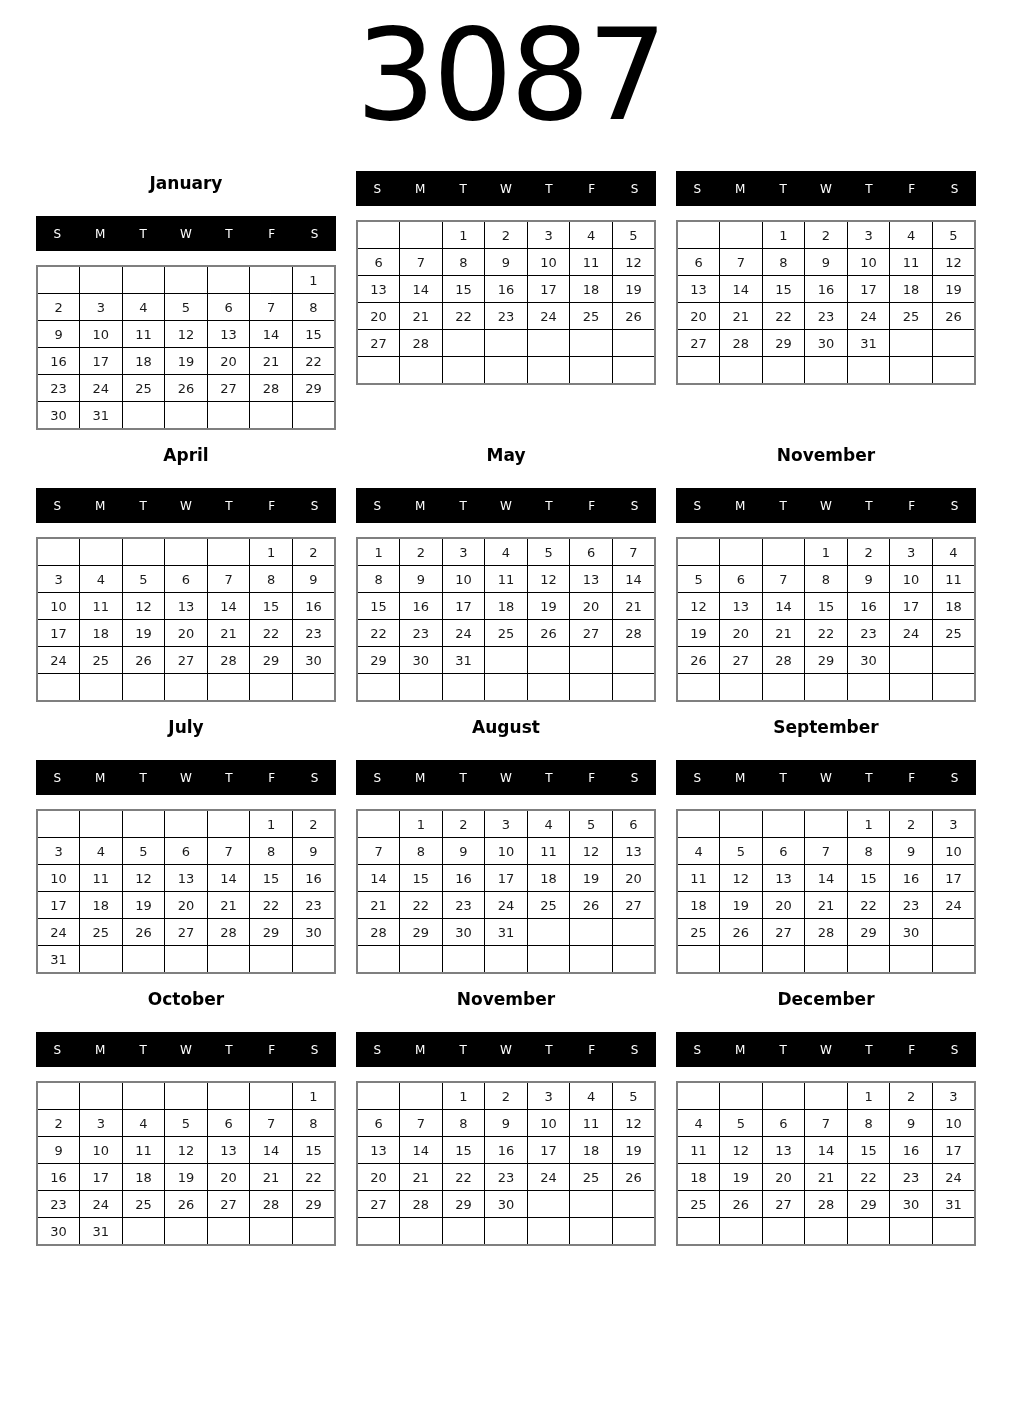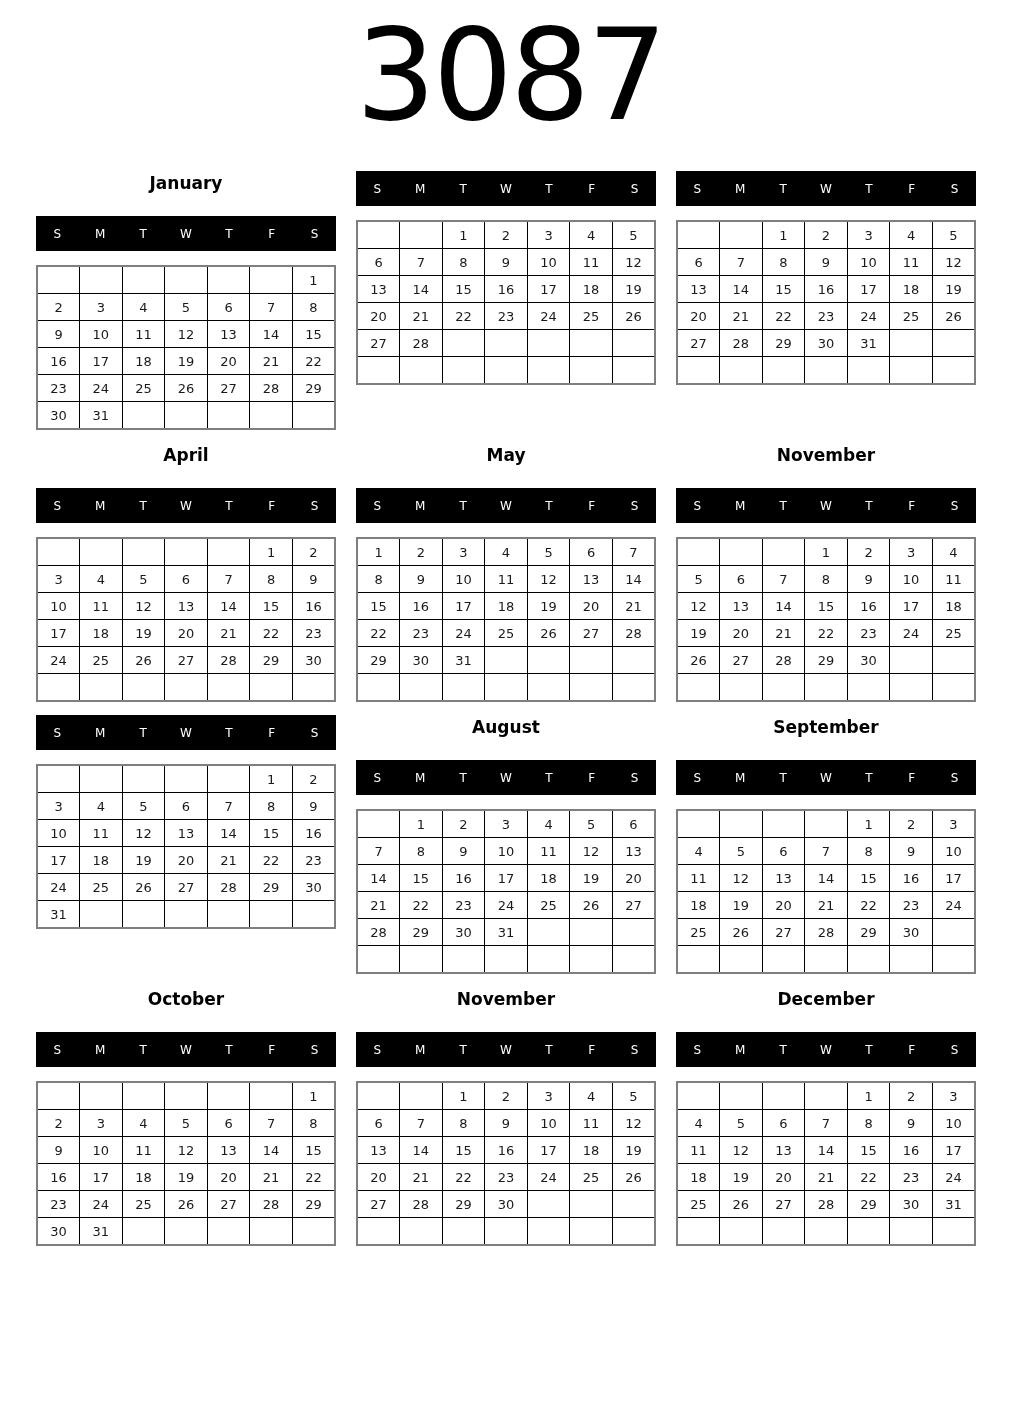--- a/index.html
+++ b/index.html
@@ -500,20 +500,21 @@
             <td></td>
             <td></td>
             <td></td>
             <td></td>
           </tr>
         </tbody>
     </table>
   </div>
 
   <div class="month">
+    <div class="month-title">July</div>
     <div class="weekday-header">
       <span class="weekday-cell">S</span>
       <span class="weekday-cell">M</span>
       <span class="weekday-cell">T</span>
       <span class="weekday-cell">W</span>
       <span class="weekday-cell">T</span>
       <span class="weekday-cell">F</span>
       <span class="weekday-cell">S</span>
     </div>
     <table class="days">

